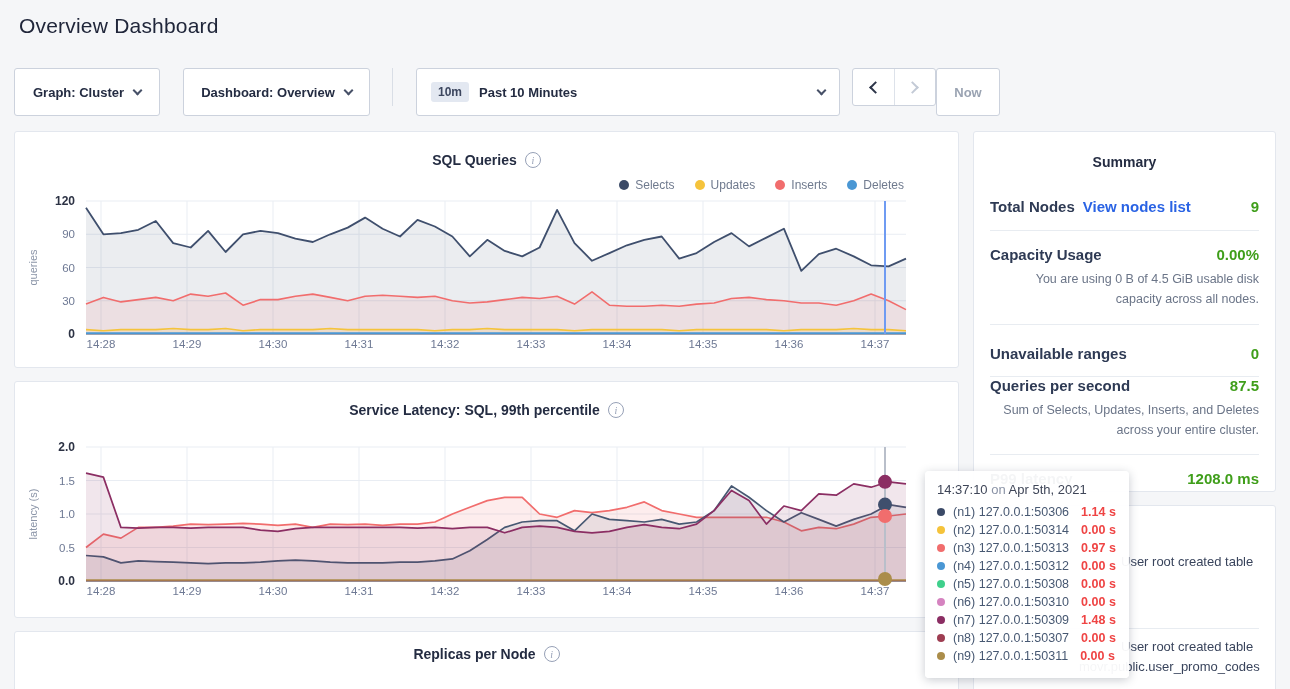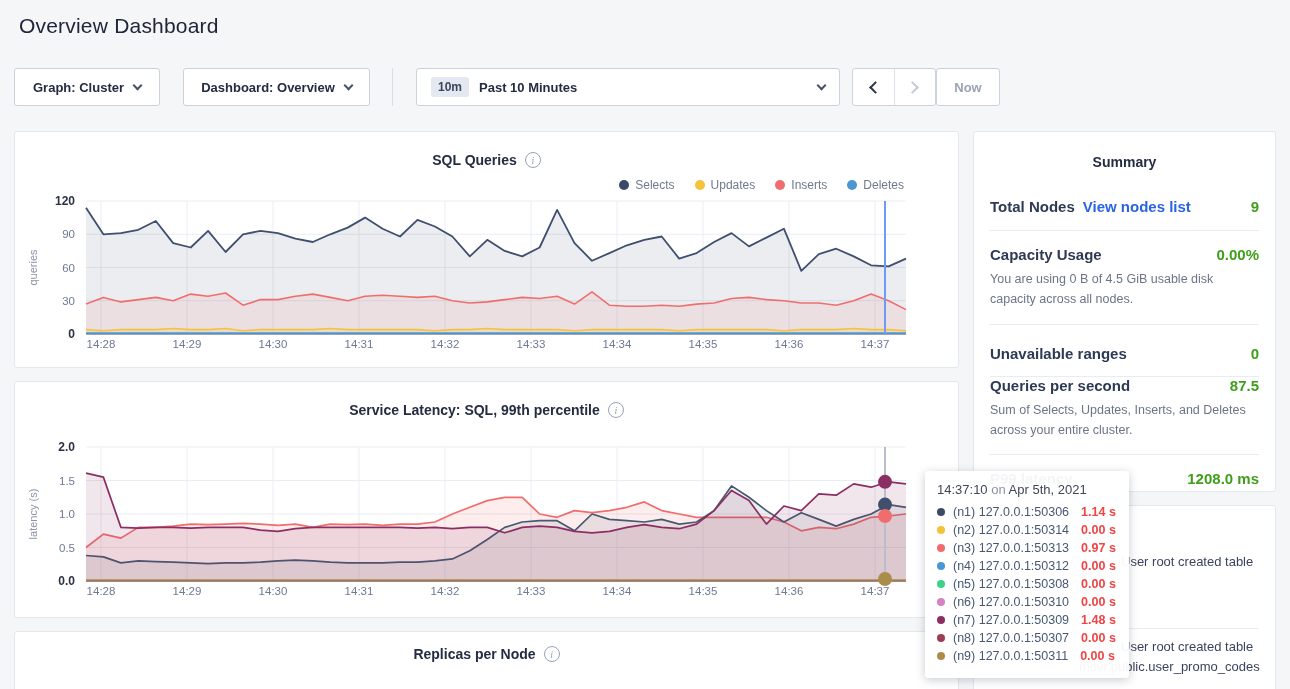--- a/index.html
+++ b/index.html
@@ -3,21 +3,21 @@
 <meta charset="utf-8">
 <style>
   * { margin:0; padding:0; box-sizing:border-box; }
   html,body { width:1290px; height:689px; overflow:hidden; }
   body { font-family:"Liberation Sans", sans-serif; background:#f5f6f8; color:#242c42; }
   #app { position:relative; width:1290px; height:689px; }
 
   .page-title { position:absolute; left:19px; top:14px; font-size:21px; font-weight:500; color:#20263a; letter-spacing:.2px; }
 
   
-  .btn { position:absolute; top:68px; height:38px; background:#fff; border:1px solid #ccd2dd; border-radius:3px;
+  .btn { position:absolute; top:68px; height:48px; background:#fff; border:1px solid #ccd2dd; border-radius:3px;
          display:flex; align-items:center; justify-content:center; gap:10px; font-size:13px; font-weight:700; color:#242c42; cursor:pointer; }
   .chev-down { width:7px; height:7px; border-right:2px solid #475168; border-bottom:2px solid #475168; transform:rotate(45deg); margin-top:-4px; }
   .toolbar-divider { position:absolute; left:392px; top:68px; width:1px; height:38px; background:#d9dee6; }
   .time-badge { background:#e3e8f1; border-radius:3px; padding:3px 7px; font-size:12px; font-weight:700; color:#3c465e; }
   .timepicker { justify-content:flex-start; padding:0 14px;text-align:right; }
   .timepicker .chev-down { margin-left:auto; }
   .arrow-group { position:absolute; left:852px; top:68px; width:84px; height:38px; background:#fff; border:1px solid #ccd2dd; border-radius:3px; display:flex; }
   .arrow-btn { flex:1; display:flex; align-items:center; justify-content:center; cursor:pointer; }
   .arrow-btn + .arrow-btn { border-left:1px solid #dde2ea; }
   .chev-left  { width:9px; height:9px; border-left:2.5px solid #2c3448; border-bottom:2.5px solid #2c3448; transform:rotate(45deg); margin-left:4px;}
@@ -45,21 +45,21 @@
   text.tick { font-size:11.5px; fill:#6e7994; font-family:"Liberation Sans",sans-serif; }
   text.tick-bold { font-size:12px; font-weight:700; fill:#2c3244; font-family:"Liberation Sans",sans-serif; }
   text.axis-title { font-size:11px; fill:#8b95a8; font-family:"Liberation Sans",sans-serif; }
 
   
   #card-summary { left:973px; top:131px; width:303px; height:361px; padding:0 16px; }
   #summary-title { text-align:center; margin-top:22px; font-size:14px; font-weight:700; color:#242c42; }
   .sum-row { display:flex; align-items:baseline; gap:8px; font-size:15px; font-weight:700; color:#2e3a54; }
   .sum-value { margin-left:auto; color:#3f9e1a; }
   .sum-link { color:#2a63e4; cursor:pointer; }
-  .sum-desc { font-size:12.5px; font-weight:400; color:#6b7588; line-height:1.6; margin-top:6px; }
+  .sum-desc { font-size:12.5px; font-weight:400; color:#6b7588; line-height:1.6; margin-top:6px;text-align:right; }
   .sum-sep { border:none; border-top:1px solid #e8ecf1; margin:0; }
 
   
   #card-events { left:973px; top:505px; width:303px; height:200px; font-size:13px; color:#39445c; }
   .event-line { position:absolute; white-space:nowrap; }
 
   
   #hover-tooltip { position:absolute; left:925px; top:471px; width:204px; height:207px; background:rgba(255,255,255,0.95);
                    border-radius:4px; box-shadow:0 2px 10px rgba(40,50,70,0.25); padding:11px 12px; z-index:5; }
   .tt-time { font-size:13px; color:#3f4658; margin-bottom:6px; }

